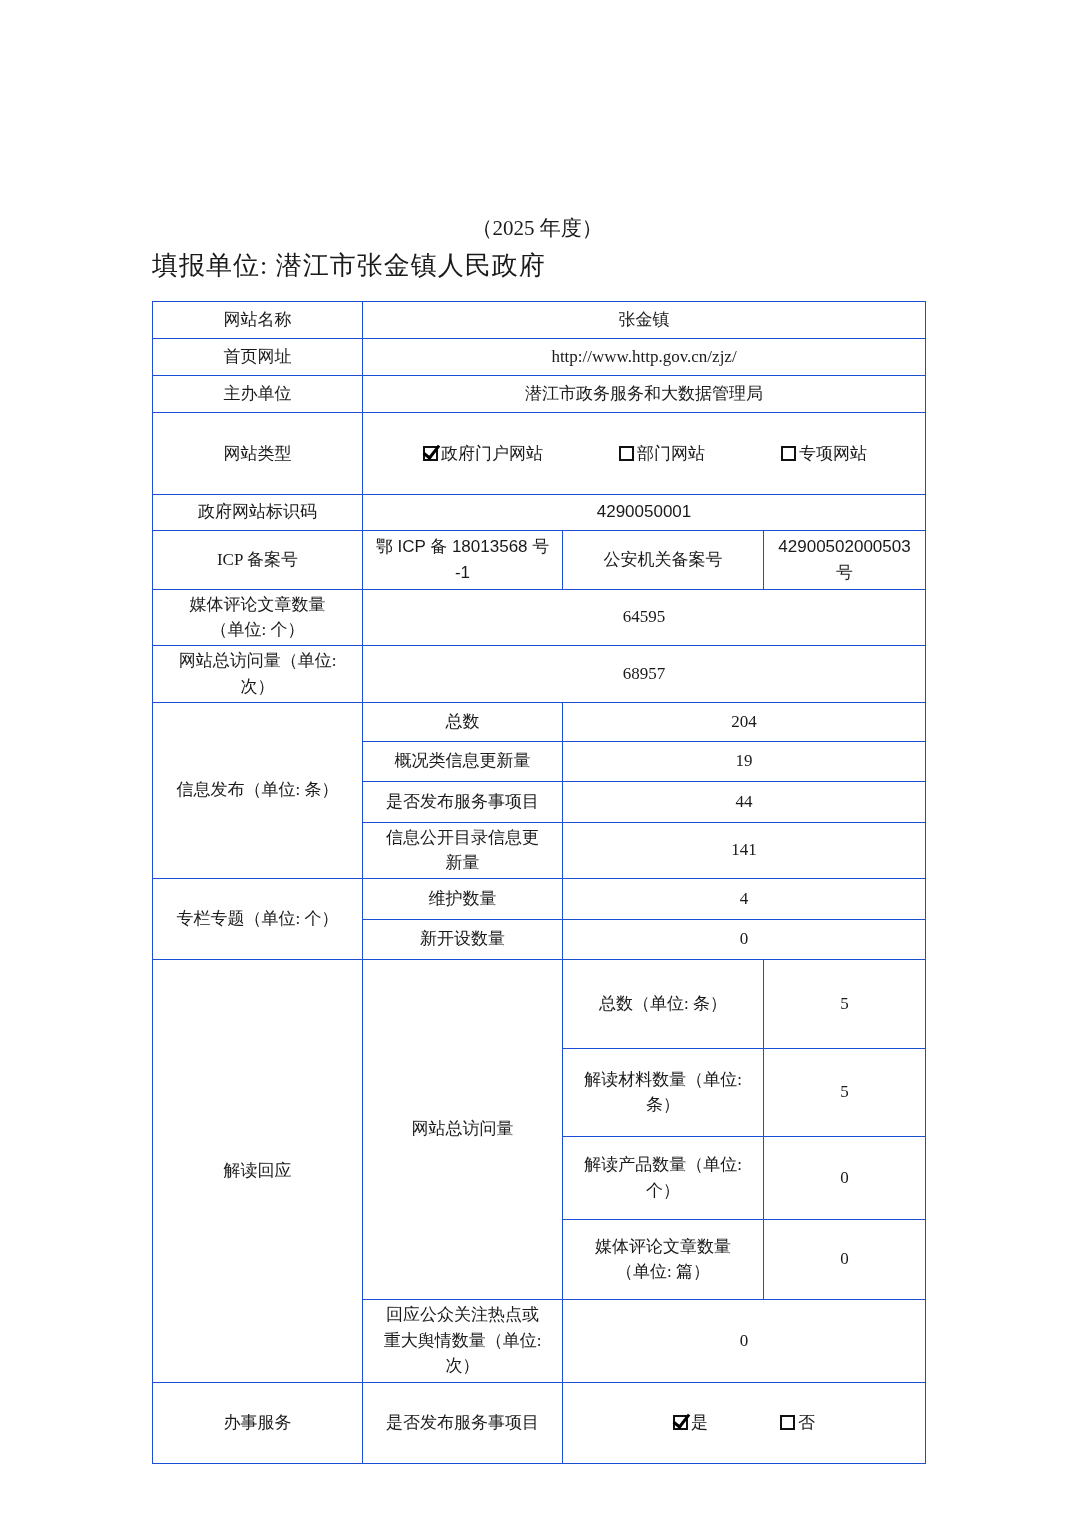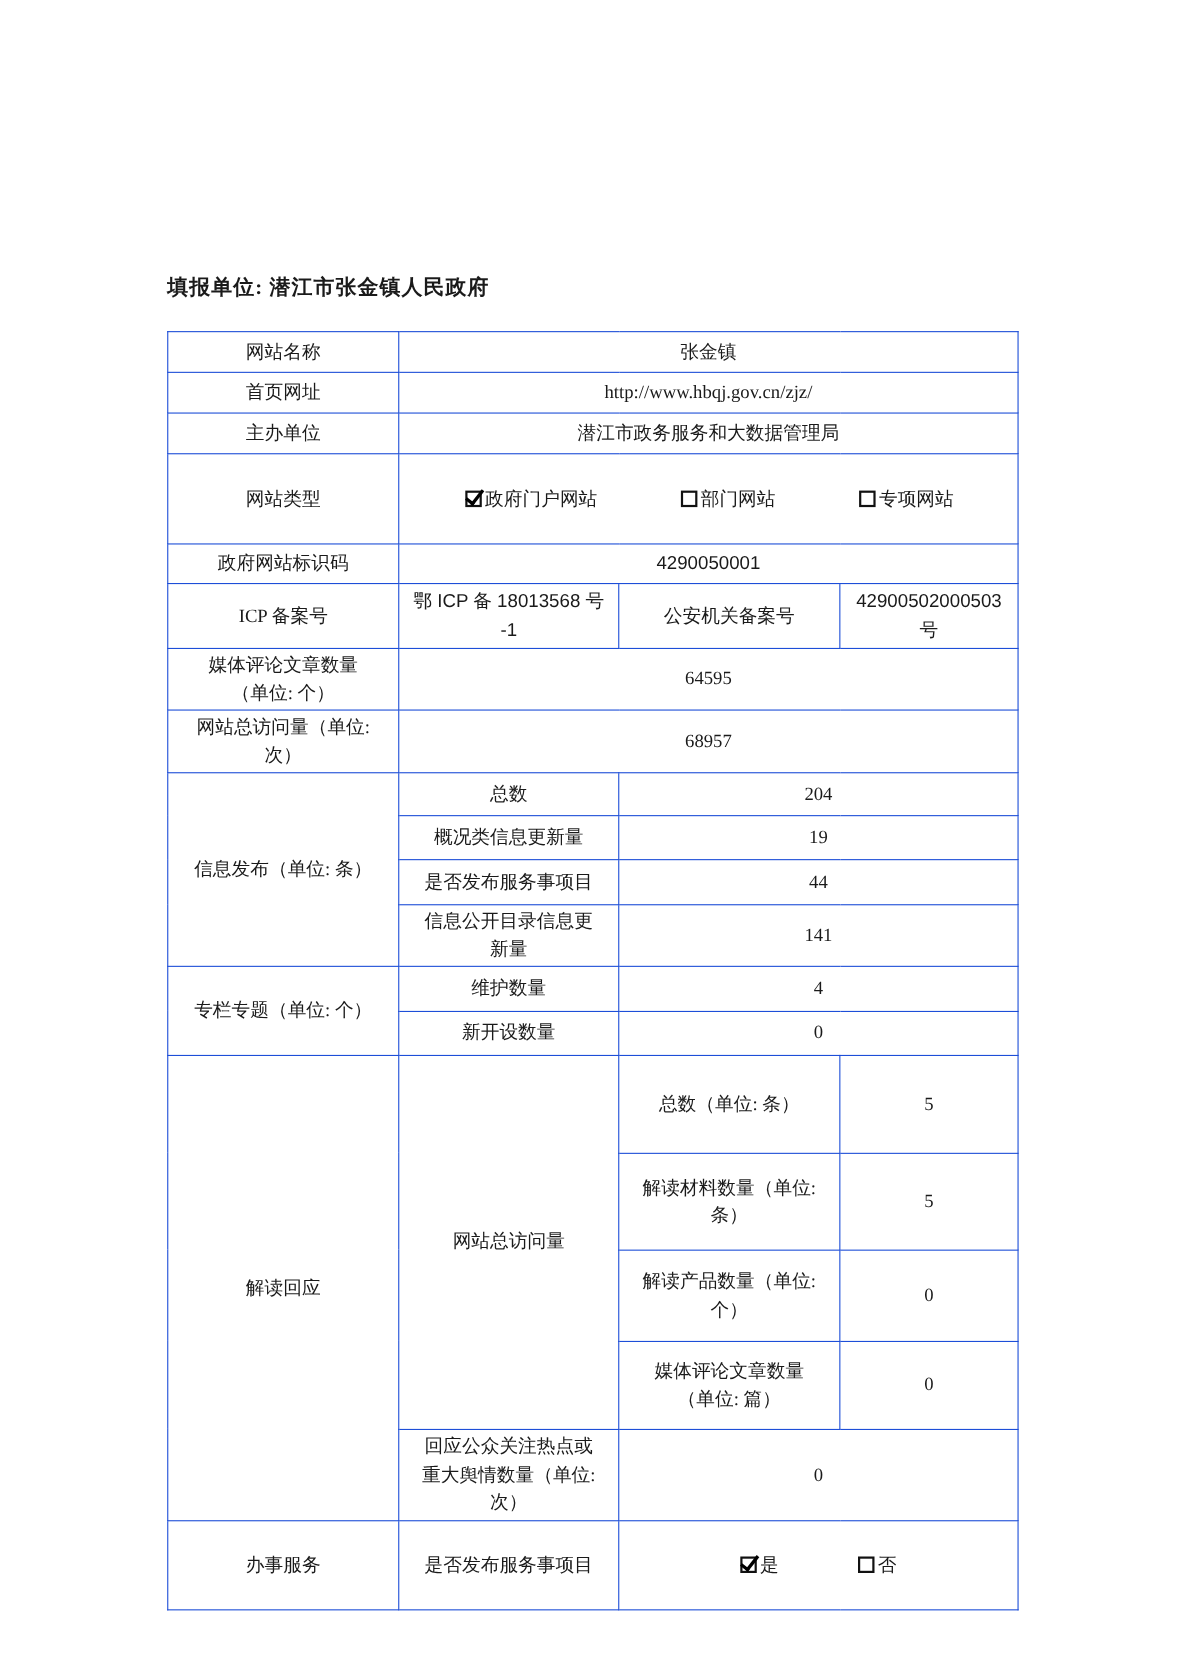--- a/index.html
+++ b/index.html
@@ -32,23 +32,22 @@
     top: 214px;
     left: 0;
     width: 100%;
     text-align: center;
     font-size: 21px;
   }
   .reporting-unit {
     position: absolute;
     top: 248px;
     left: 152px;
-    font-size: 19px;
+    font-size: 26px;
     letter-spacing: 1px;
-    font-weight: bold;
   }
 
   table.report {
     position: absolute;
     top: 301px;
     left: 152px;
     width: 773px;
     border-collapse: collapse;
     table-layout: fixed;
   }
@@ -93,37 +92,38 @@
     border-right: 3px solid #000;
     border-bottom: 3px solid #000;
     transform: rotate(38deg);
   }
 </style>
 </head>
 <body>
 
 <div class="page">
 
+  <div class="doc-subtitle">（2025 年度）</div>
   <div class="reporting-unit">填报单位: 潜江市张金镇人民政府</div>
 
   <table class="report">
     <colgroup>
       <col style="width:210px">
       <col style="width:200px">
       <col style="width:201px">
       <col style="width:162px">
     </colgroup>
     <tbody>
       <tr style="height:37px">
         <td>网站名称</td>
         <td colspan="3">张金镇</td>
       </tr>
       <tr style="height:37px">
         <td>首页网址</td>
-        <td colspan="3">http://www.hbqj.gov.cn/zjz/</td>
+        <td colspan="3">http://www.http.gov.cn/zjz/</td>
       </tr>
       <tr style="height:37px">
         <td>主办单位</td>
         <td colspan="3">潜江市政务服务和大数据管理局</td>
       </tr>
       <tr style="height:37px">
         <td>网站类型</td>
         <td colspan="3">
           <div class="opts spread">
             <span class="opt">

